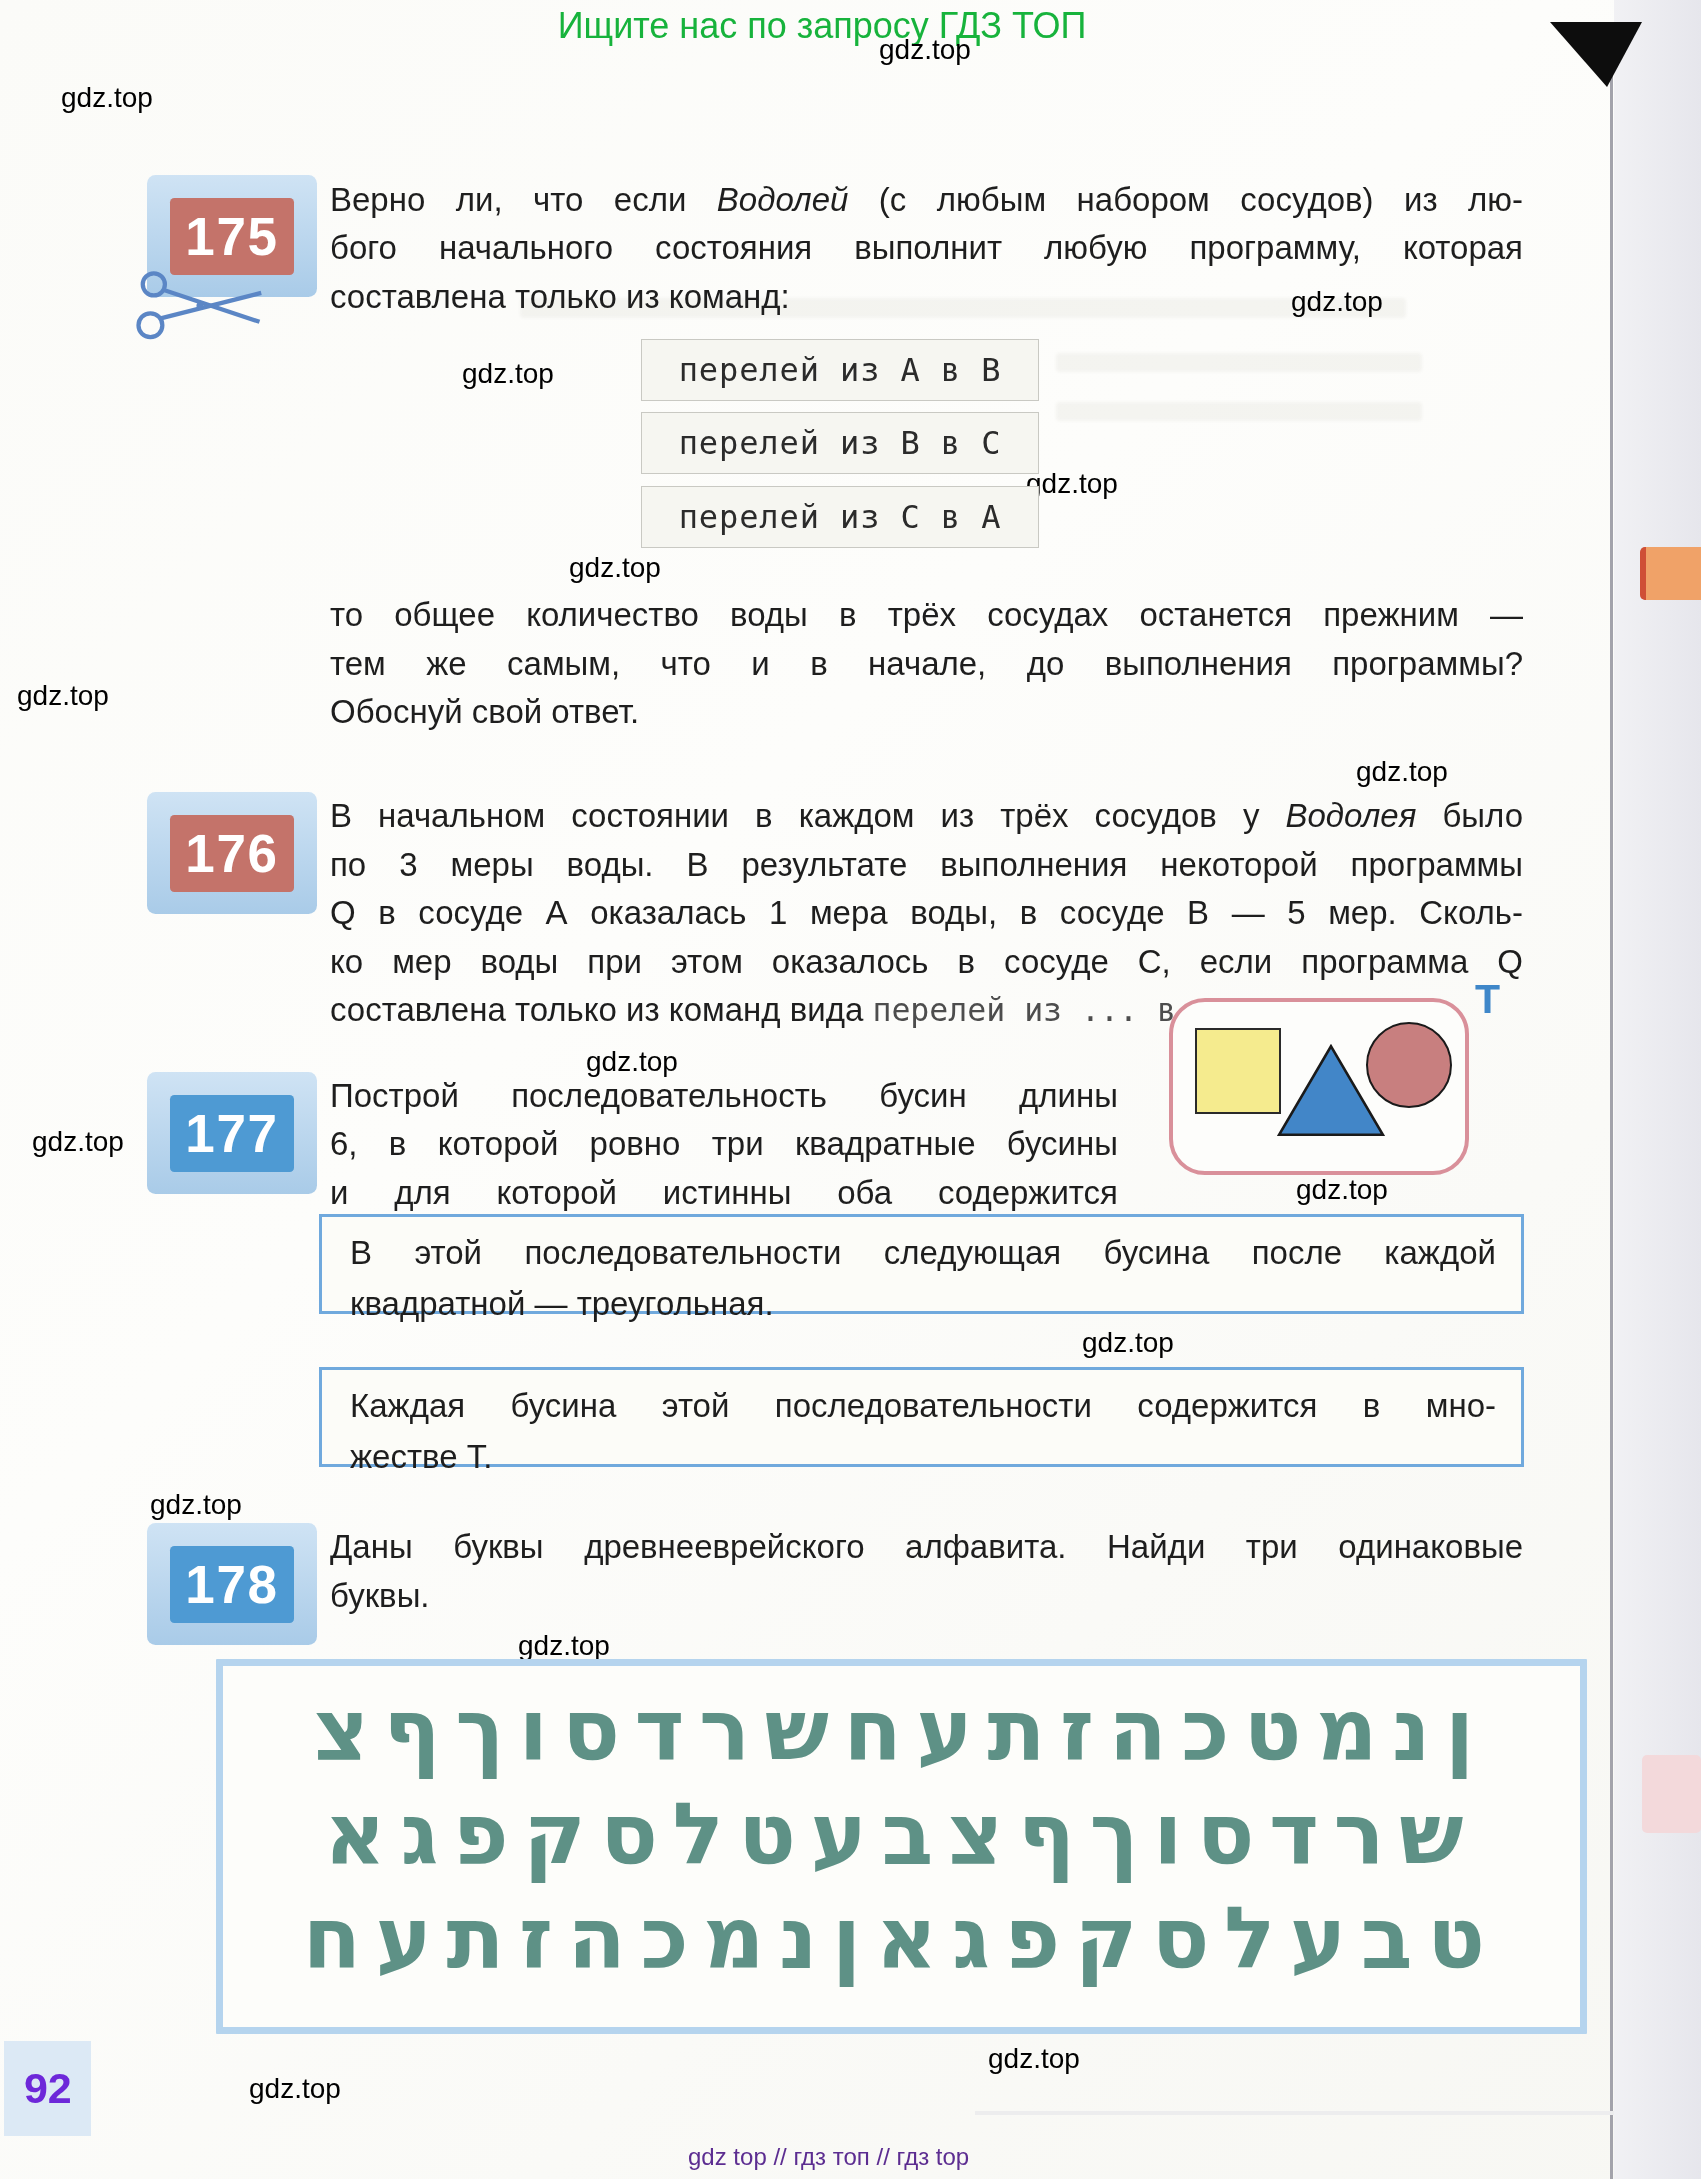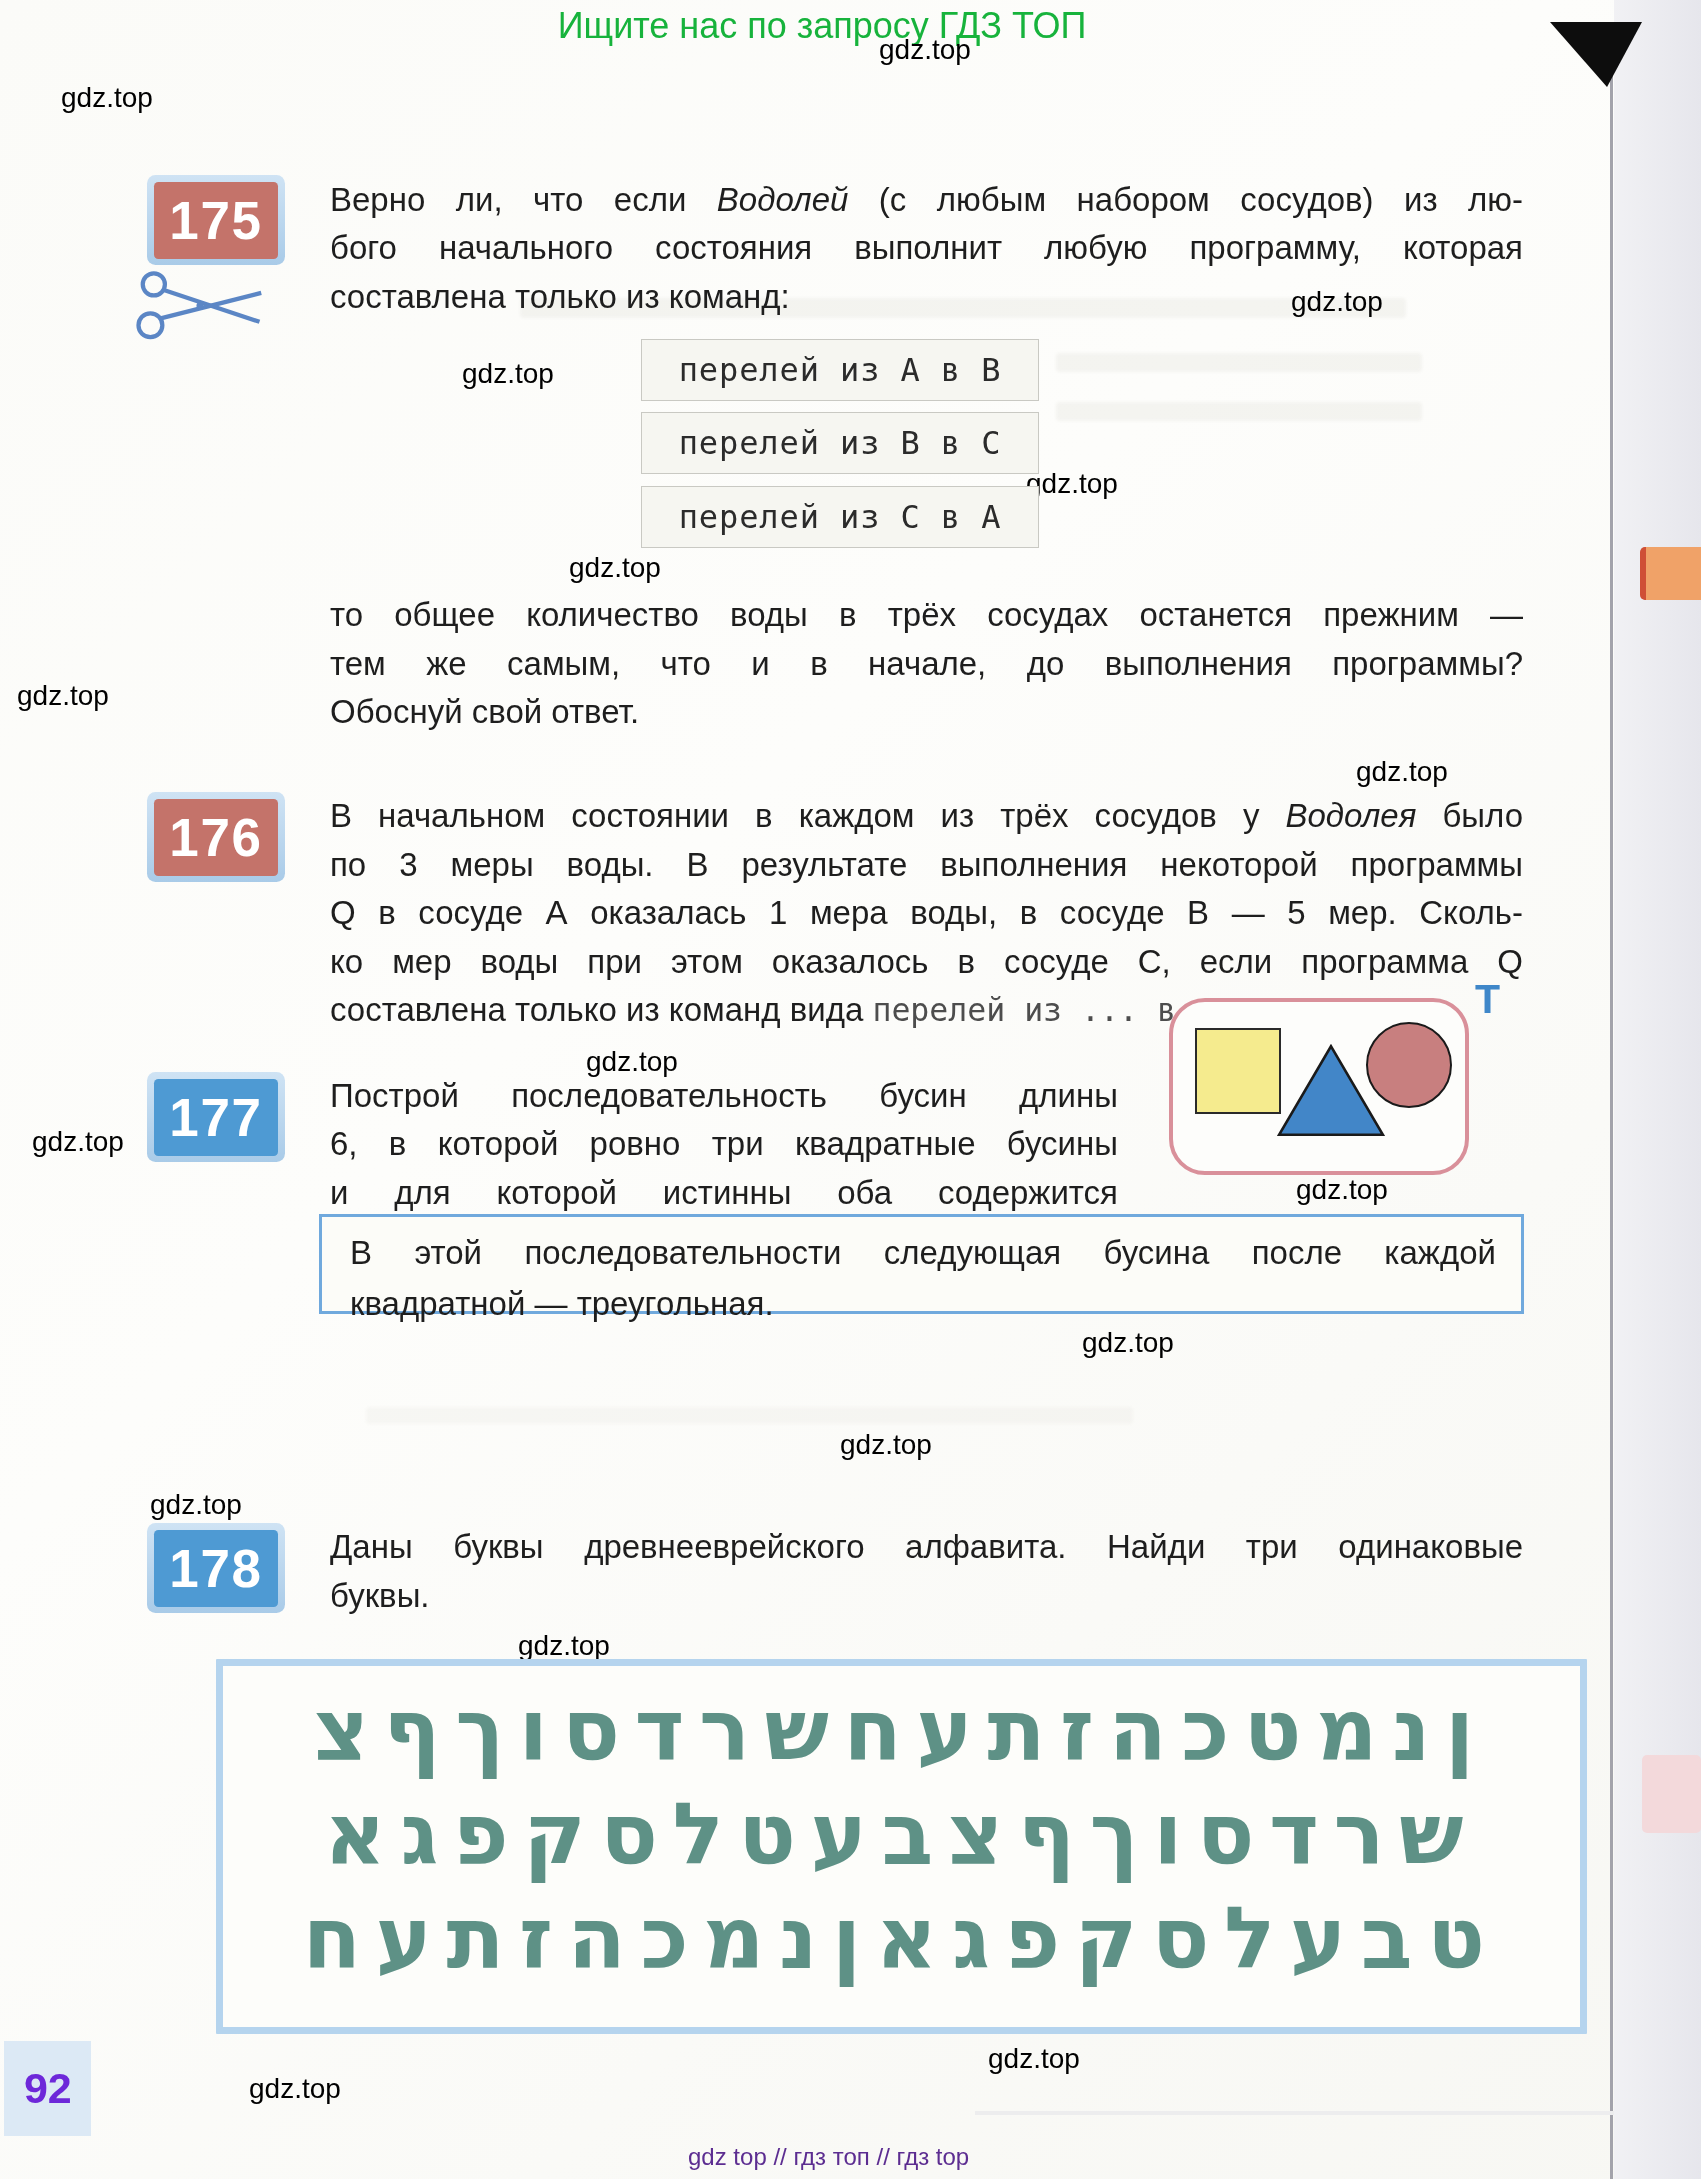--- a/index.html
+++ b/index.html
@@ -19,21 +19,21 @@
     clip-path:polygon(0 0,100% 0,62% 100%);}
   .frag{position:absolute;border-radius:5.1px;}
   .ghost{position:absolute;background:#93907f;opacity:.08;border-radius:3.4px;filter:blur(1.7px);}
 
   .promo{position:absolute;left:0;top:5.1px;width:1644px;text-align:center;
     font-size:36px;color:#17b33c;}
   .wm{position:absolute;font-size:28px;color:#000;white-space:nowrap;}
 
   
   .badge{position:absolute;width:138px;height:90px;border-radius:8.5px;
-    background:linear-gradient(180deg,#cfe3f4,#a9cbe8);padding:0;display:flex;align-items:center;justify-content:center;}
+    background:linear-gradient(180deg,#cfe3f4,#a9cbe8);padding:16px;display:flex;align-items:center;justify-content:center;}
   .badge .inner{width:124px;height:77px;border-radius:4.3px;display:flex;align-items:center;justify-content:center;
     color:#fff;font-size:53px;font-weight:bold;letter-spacing:1.7px;}
   .badge.red .inner{background:#c4736a;}
   .badge.blue .inner{background:#4e9ad3;}
 
   .line{position:absolute;font-size:33px;white-space:nowrap;}
   .jline{position:absolute;font-size:33px;text-align:justify;text-align-last:justify;white-space:normal;}
   .ital{font-style:italic;}
   .mono{font-family:"DejaVu Sans Mono",monospace;color:#4d4d4d;font-size:31.5px;}
 
@@ -160,20 +160,24 @@
       <polygon points="67,6 6,110 128,110" fill="#4286c8" stroke="#1a1a1a" stroke-width="3"></polygon>
     </svg>
     <div class="circ"></div>
   </div>
   <div class="tlabel">Т</div>
 
   <div class="stmtbox" style="top:1214px;">
     <div class="jline" style="left:28px;top:17px;width:1146px;">В этой последовательности следующая бусина после каждой</div>
     <div class="line" style="left:28px;top:68px;">квадратной — треугольная.</div>
   </div>
+  <div class="stmtbox" style="top:1367px;">
+    <div class="jline" style="left:28px;top:17px;width:1146px;">Каждая бусина этой последовательности содержится в мно-</div>
+    <div class="line" style="left:28px;top:68px;">жестве Т.</div>
+  </div>
 
   <div class="badge blue" style="left:147px;top:1523px;">
     <div class="inner">178</div>
   </div>
   <div class="jline" style="left:330px;top:1528px;width:1193px;">Даны буквы древнееврейского алфавита. Найди три одинаковые</div>
   <div class="line" style="left:330px;top:1577px;">буквы.</div>
 
   <div class="hebbox">
     <div class="hrow" style="top:17px;">ןנמטכהזתעחשרדסוךףצ</div>
     <div class="hrow" style="top:225px;">טבעלסקפגאןנמכהזתעח</div>

